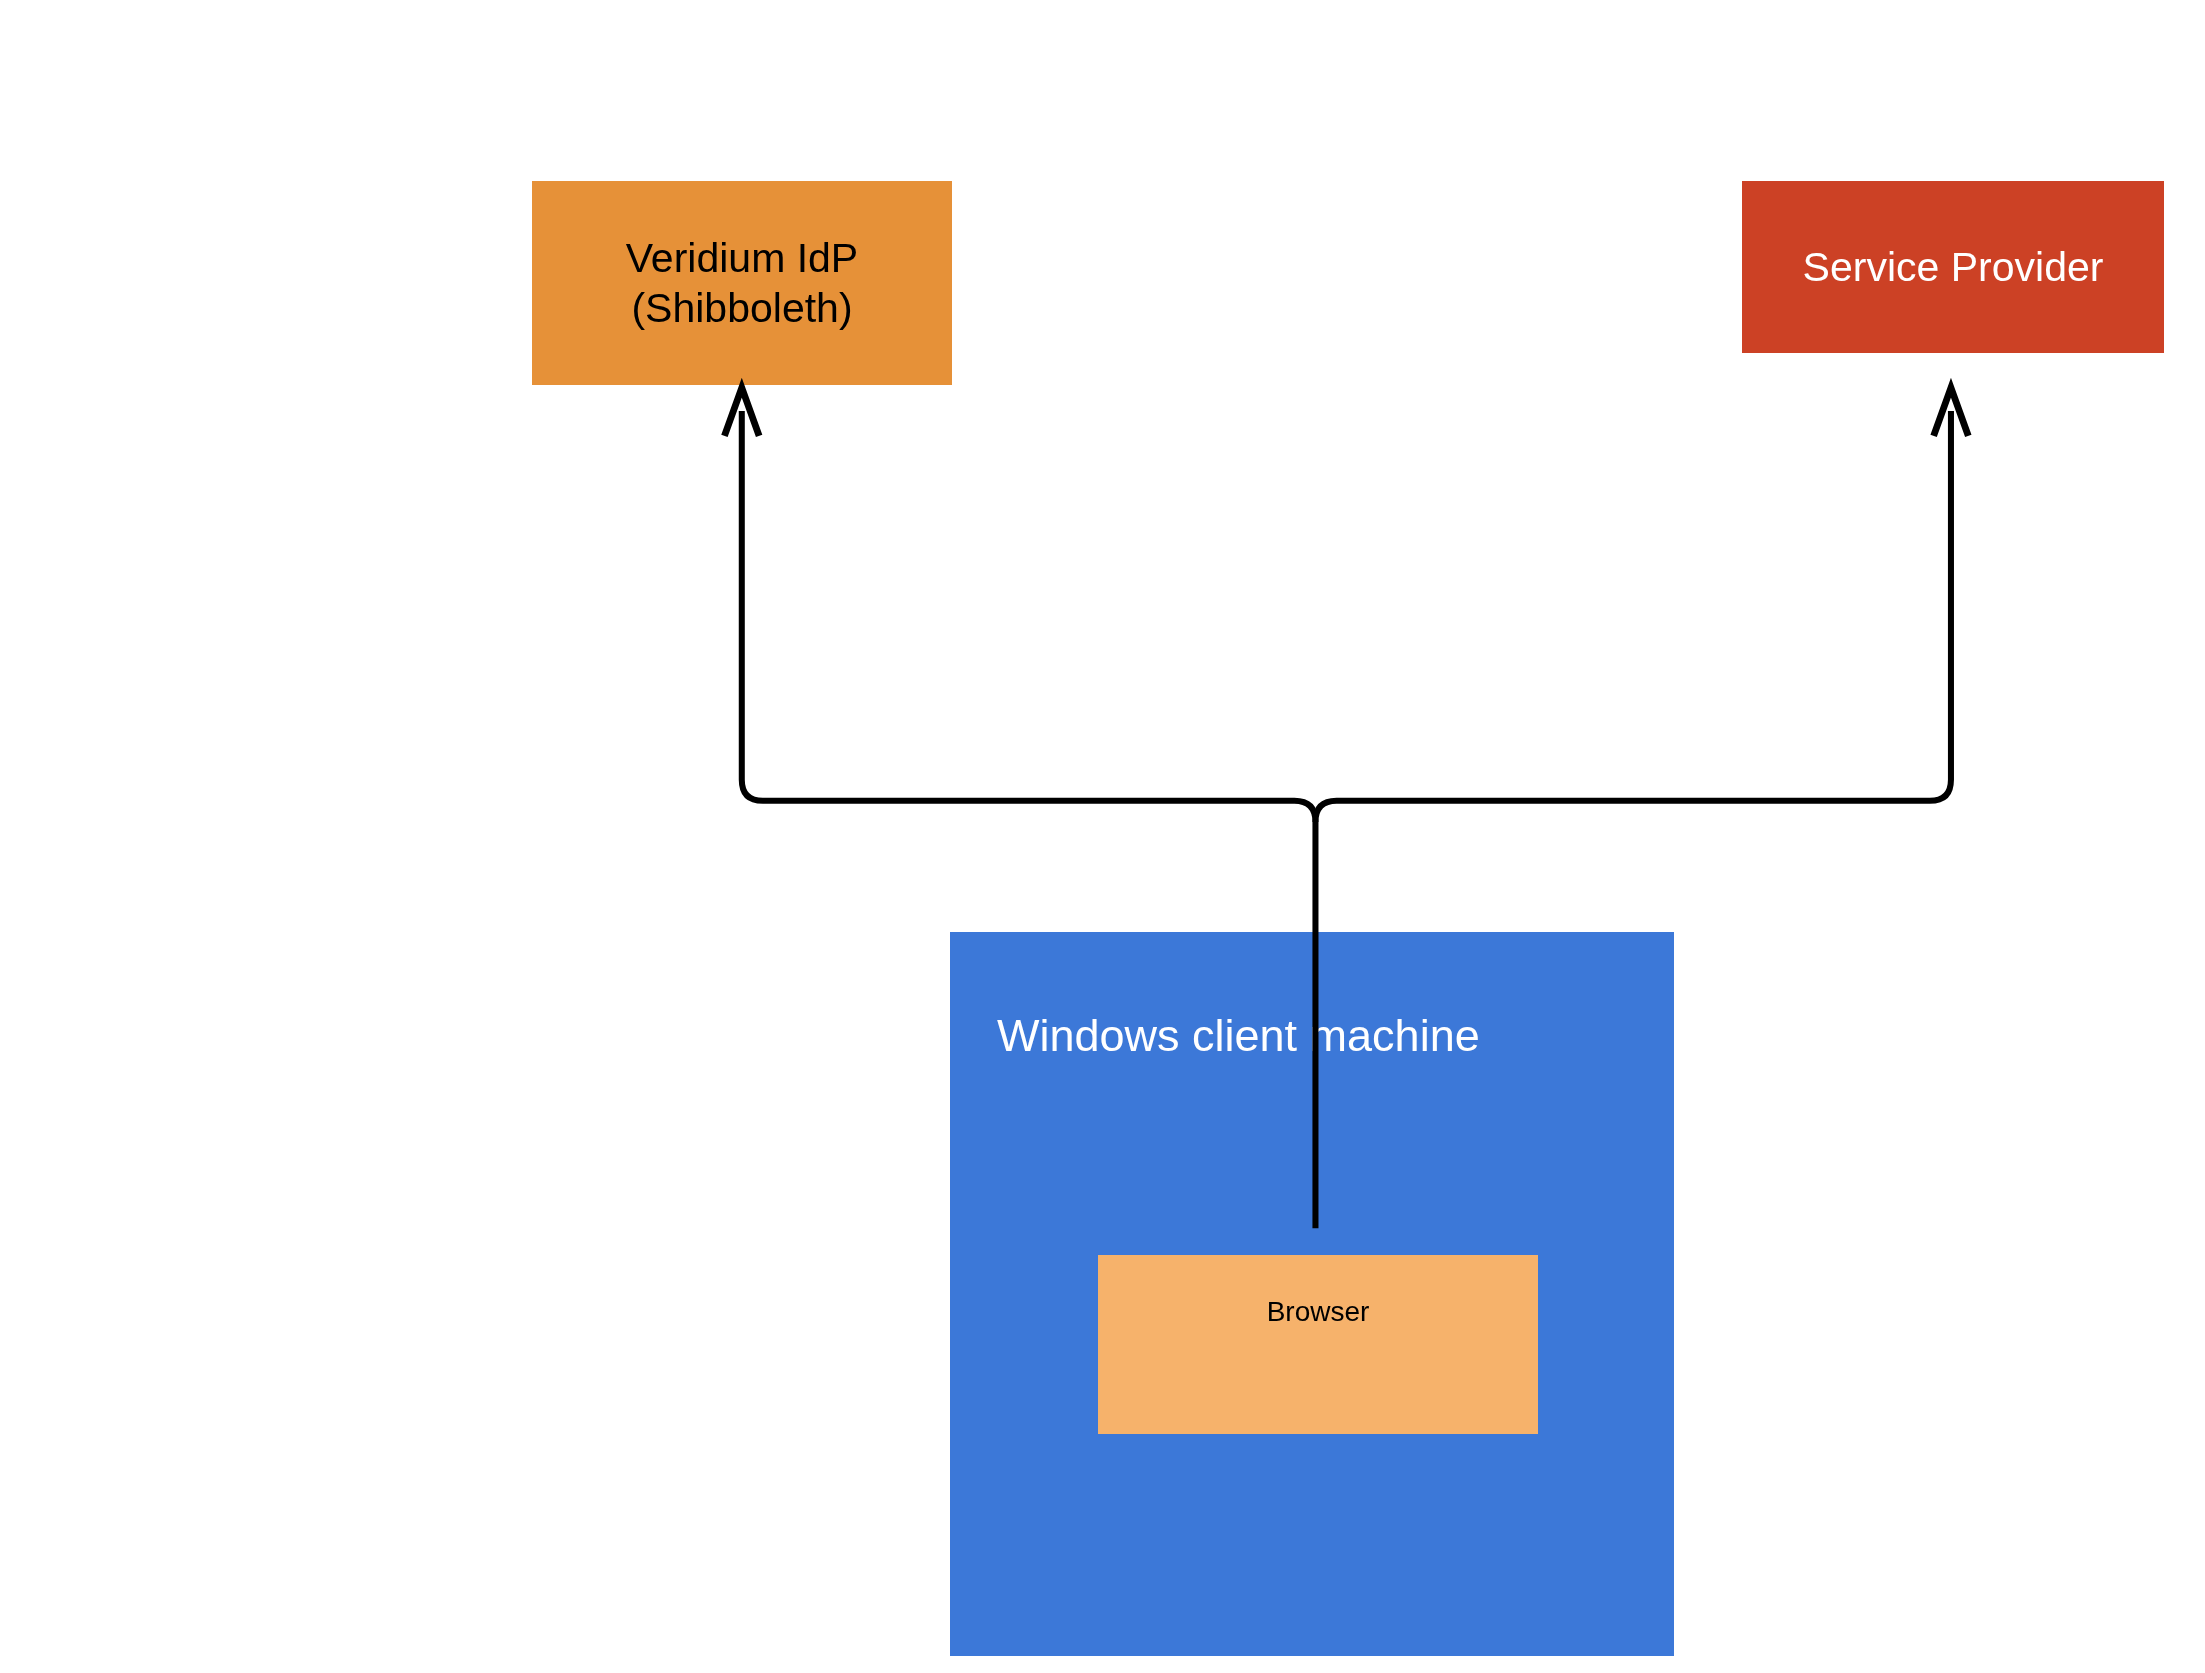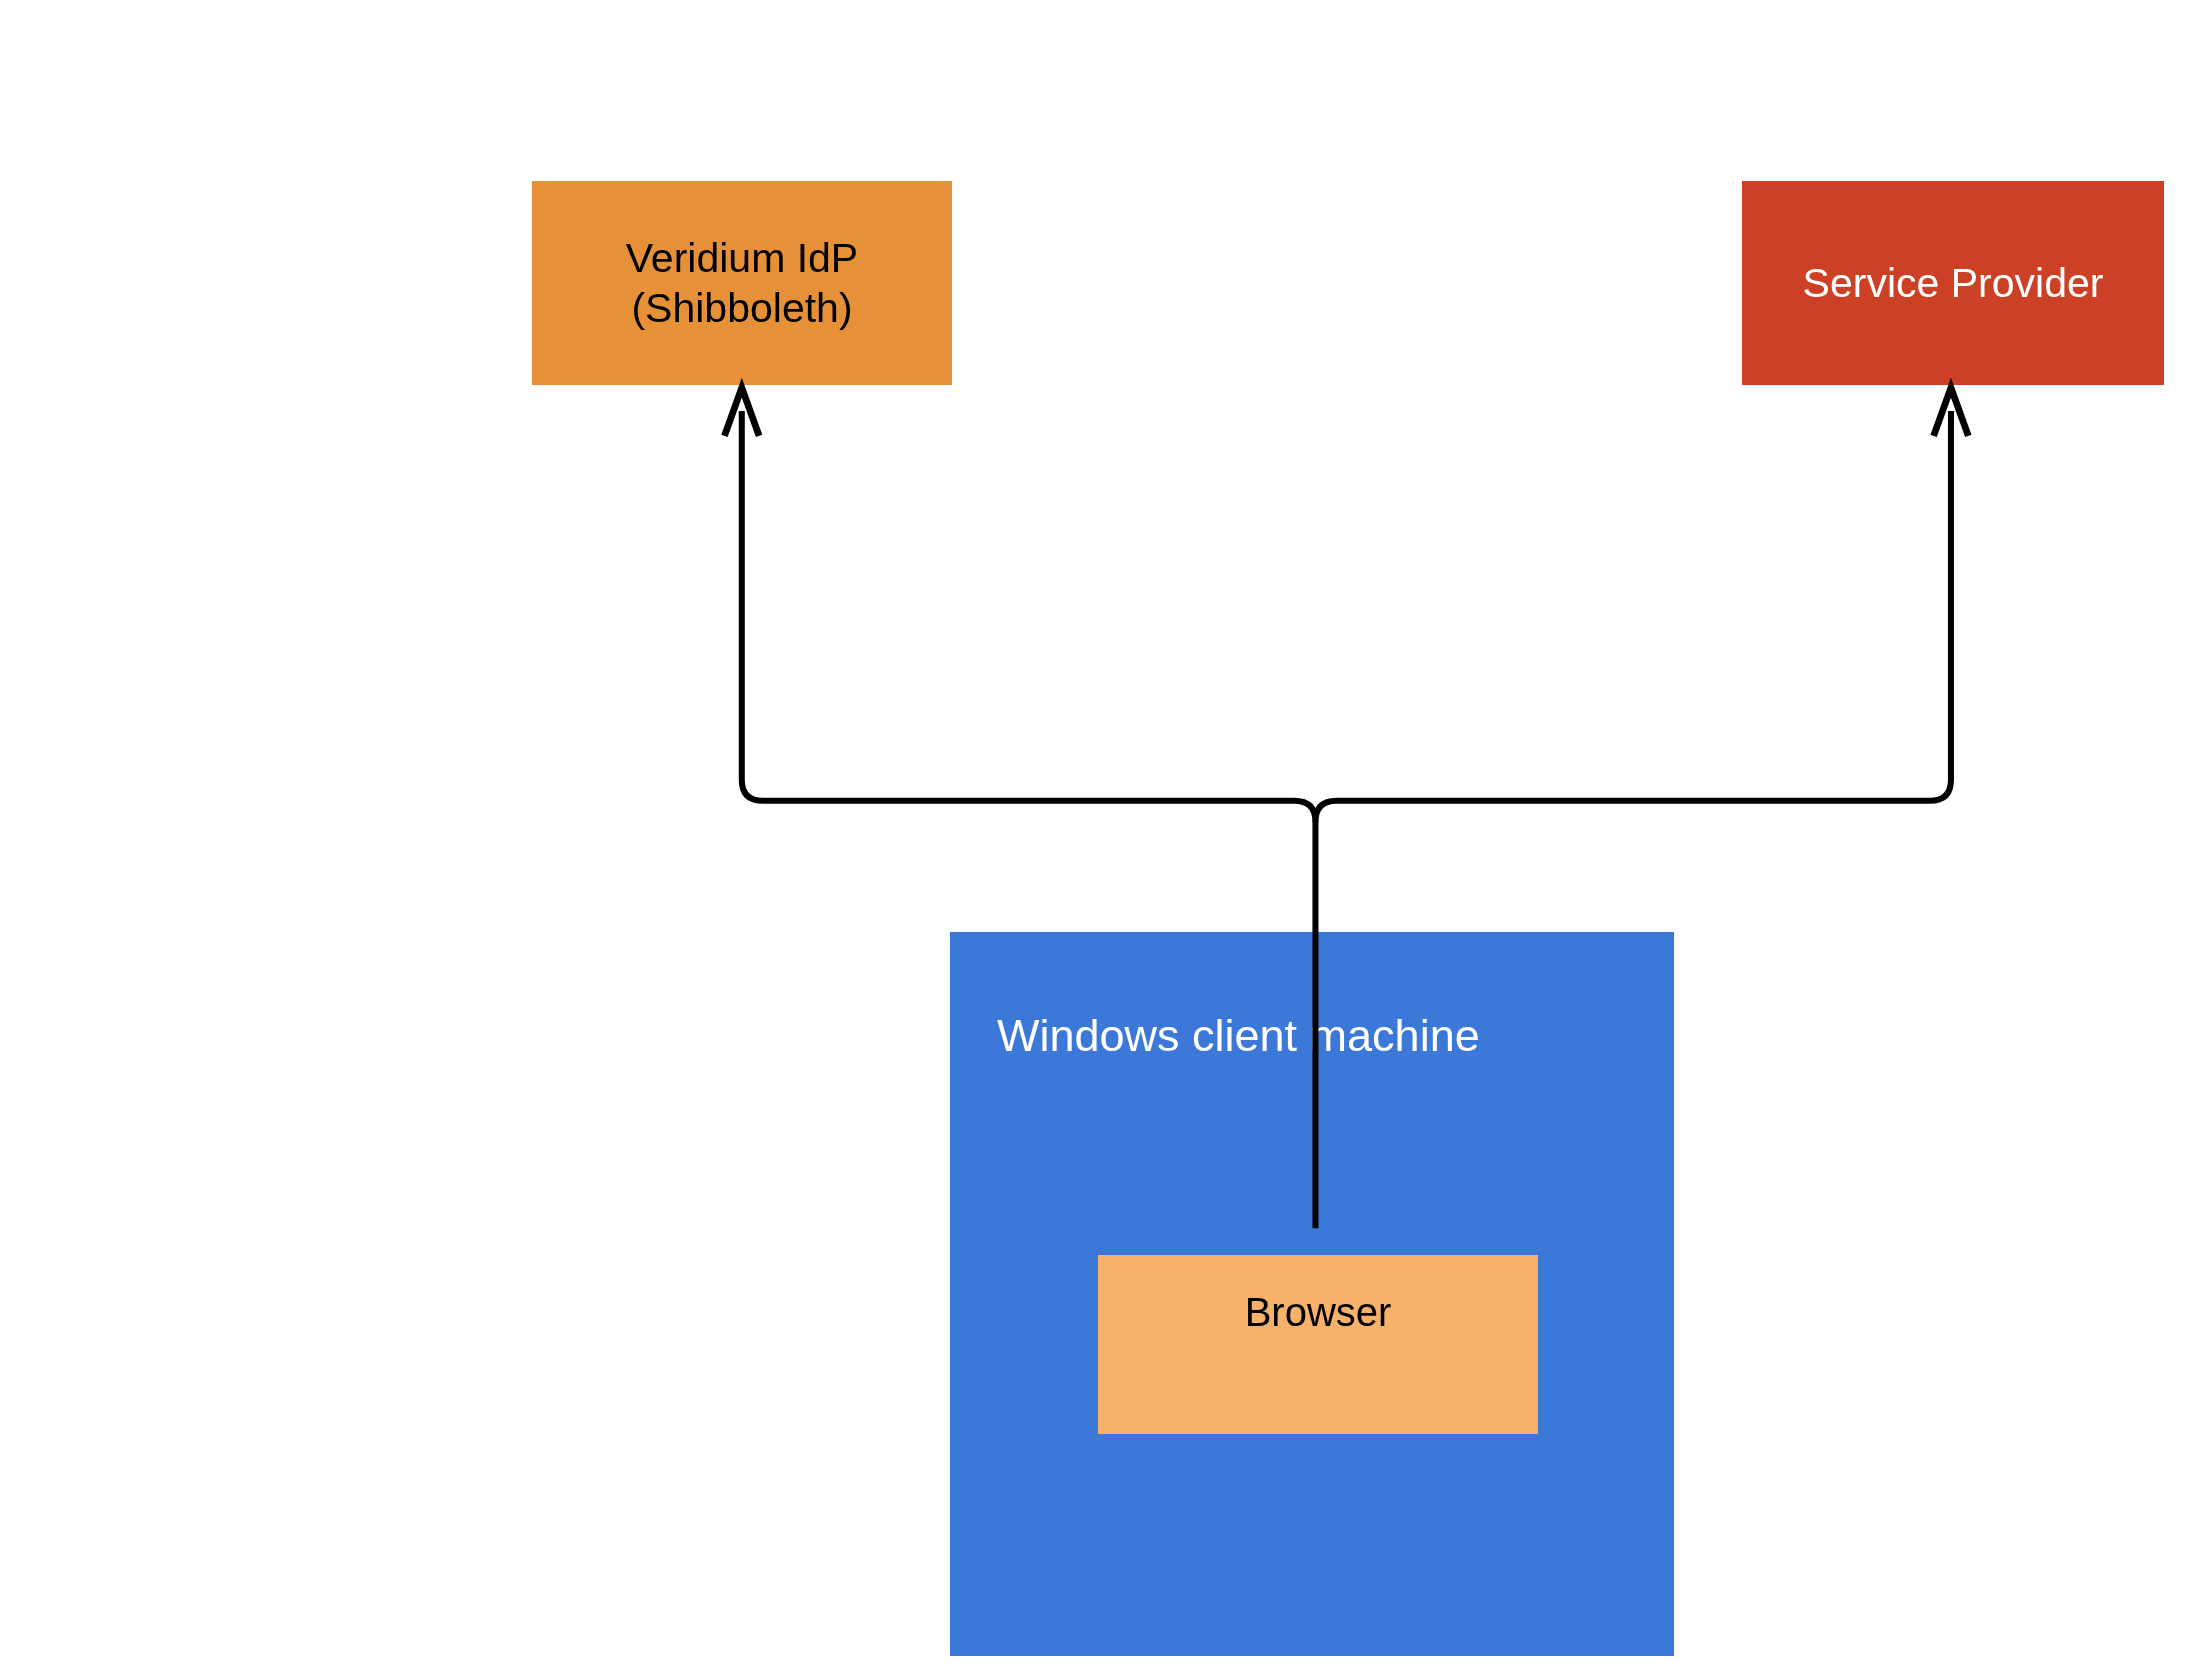--- a/index.html
+++ b/index.html
@@ -22,21 +22,21 @@
     text-align: center;
   }
   .node-idp {
     left: 532px; top: 181px; width: 420px; height: 204px;
     color: #000000;
     font-size: 41px;
     line-height: 50px;
     white-space: pre-line;
   }
   .node-service {
-    left: 1742px; top: 181px; width: 422px; height: 204px;
+    left: 1742px; top: 181px; width: 422px; height: 172px;
     color: #ffffff;
     font-size: 41px;
     line-height: 50px;
   }
   .node-client {
     left: 950px; top: 904px; width: 724px; height: 724px;
     display: block;
     margin-top: 28px;
   }
   .client-title {
@@ -44,21 +44,21 @@
     left: 47px; top: 77px;
     color: #ffffff;
     font-size: 45px;
     line-height: 53px;
     white-space: nowrap;
   }
   .node-browser {
     position: absolute;
     left: 148px; top: 323px; width: 440px; height: 179px;
     color: #000000;
-    font-size: 40px;
+    font-size: 28px;
     line-height: 42px;
     display: flex;
     align-items: flex-start;
     justify-content: center;
     padding-top: 0;
     box-sizing: border-box;
   }
   .node-browser .browser-label {
     margin-top: 36px;
   }

